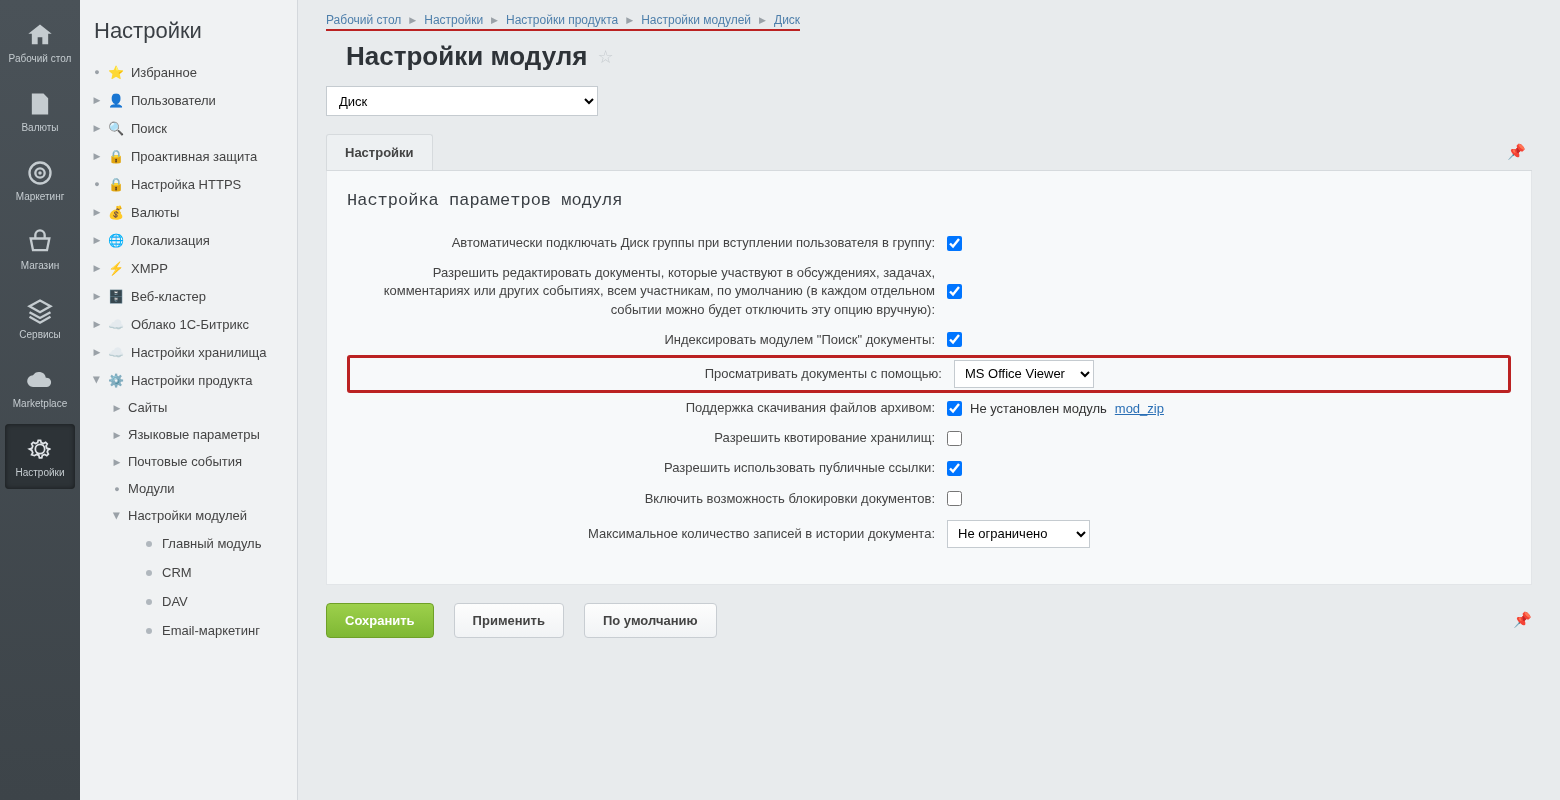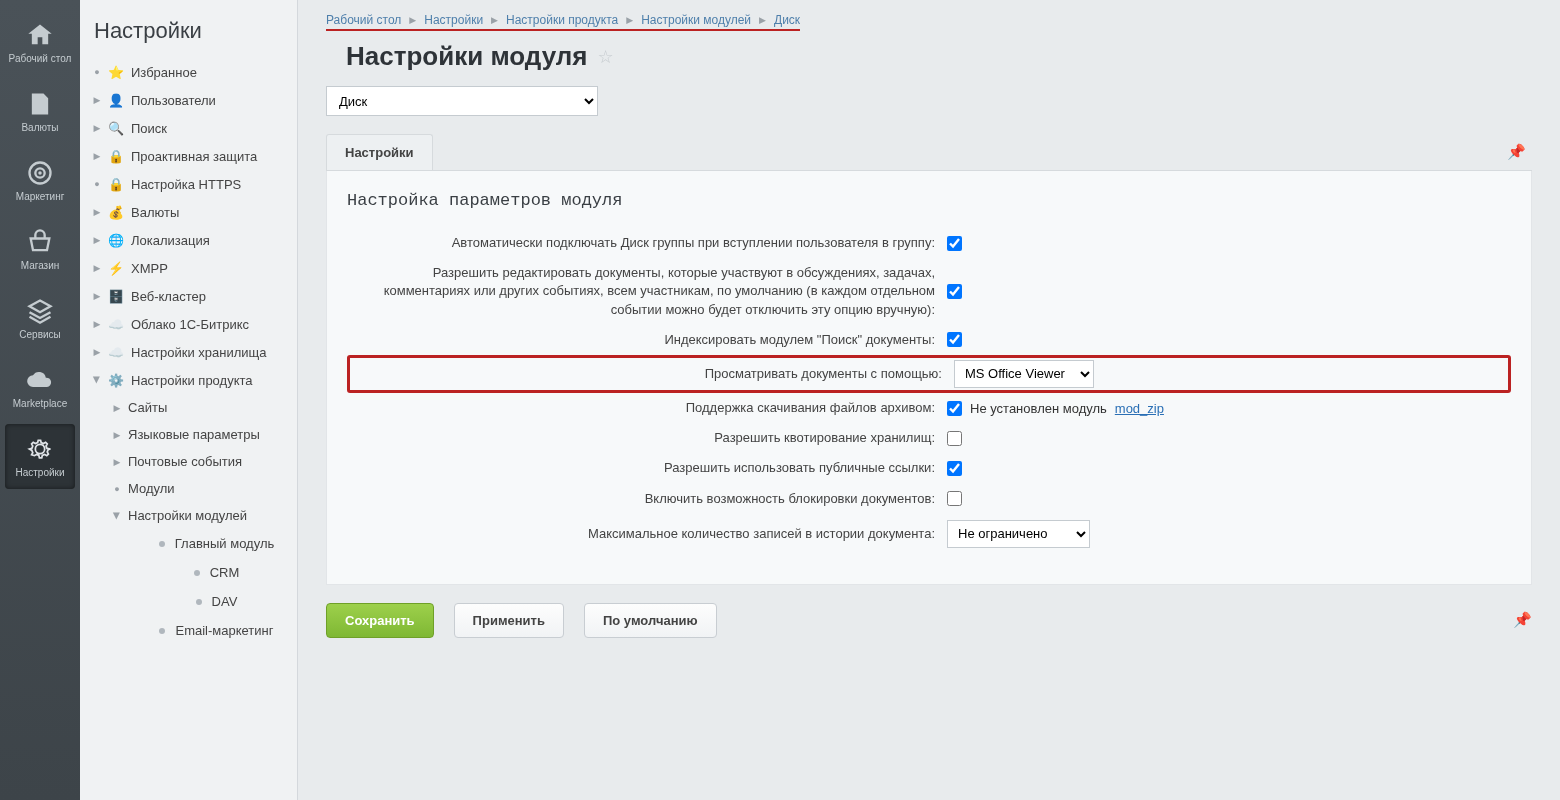--- a/index.html
+++ b/index.html
@@ -15,21 +15,21 @@
 
 
 .sidebar { width: 218px; background: #f0f2f3; border-right: 1px solid #d4d8dc; padding: 18px 8px 10px 10px; overflow-y: auto; }
 .sidebar h2 { font-size: 22px; font-weight: normal; color: #3a3f44; margin-bottom: 14px; padding-left: 4px; }
 .tree-item { display: flex; align-items: center; padding: 6px 2px; font-size: 13px; color: #444; cursor: pointer; white-space: nowrap; }
 .tree-item .arrow { width: 10px; height: 10px; margin-right: 6px; display: inline-flex; align-items: center; justify-content: center; color: #9aa1a7; font-size: 9px; }
 .tree-item .arrow.down { transform: rotate(90deg); }
 .tree-item .ticon { width: 16px; height: 16px; margin-right: 7px; display: inline-flex; align-items: center; justify-content: center; }
 .tree-sub { padding-left: 20px; }
 .tree-sub2 { padding-left: 34px; }
-.tree-sub2 .tree-item { padding: 7px 2px; justify-content: center; }
+.tree-sub2 .tree-item { padding: 7px 2px; }
 .dot { width: 6px; height: 6px; background: #b0b7bd; border-radius: 50%; margin-right: 10px; display: inline-block; }
 
 
 .main { flex: 1; padding: 12px 28px 20px 28px; overflow-y: auto; position: relative; }
 .breadcrumb { font-size: 12px; color: #4e7fab; padding-bottom: 2px; border-bottom: 2px solid #b22; display: inline-flex; align-items: center; gap: 8px; margin-bottom: 10px; }
 .breadcrumb span.sep { color: #9aa1a7; font-size: 9px; }
 .breadcrumb a { color: #4e7fab; text-decoration: none; cursor: pointer; }
 .page-title-row { display: flex; align-items: center; margin-bottom: 14px; }
 .page-title { font-size: 26px; font-weight: bold; color: #2e3338; margin-right: 10px; margin-left: 20px; }
 .star-icon { color: #c7ccd0; font-size: 18px; cursor: pointer; }

